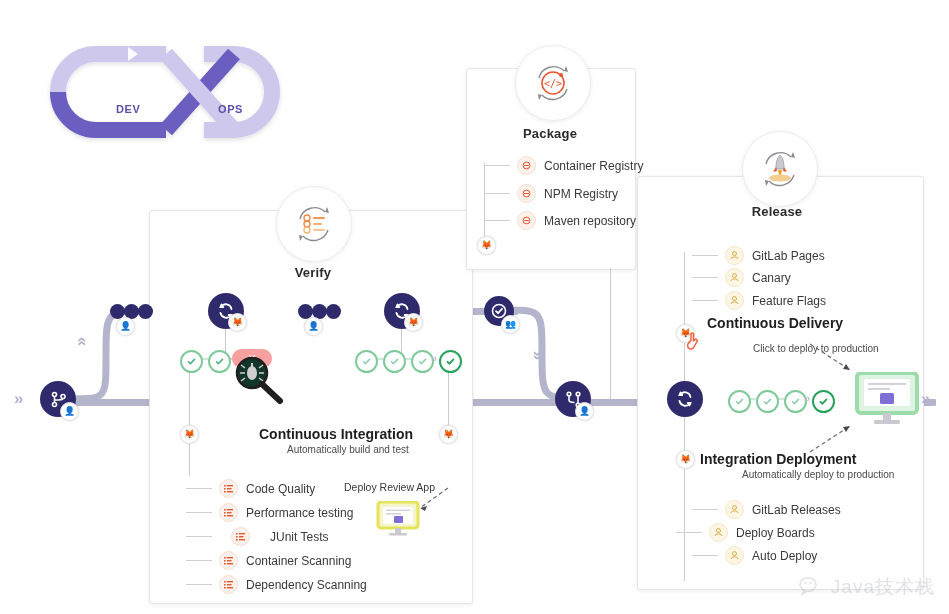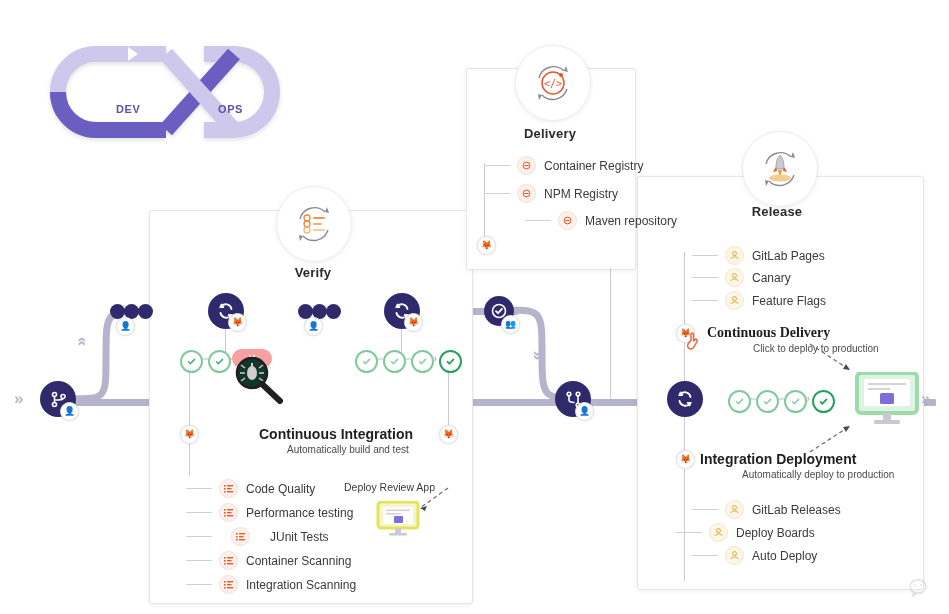--- a/index.html
+++ b/index.html
@@ -158,21 +158,21 @@
   <svg width="46" height="46" viewBox="0 0 46 46">
     <path d="M9 18 A15 15 0 0 1 34 11" fill="none" stroke="#8a8a92" stroke-width="1.4"></path>
     <path d="M34 11 l2 -5 l2 6 z" fill="#8a8a92"></path>
     <path d="M37 29 A15 15 0 0 1 12 35" fill="none" stroke="#8a8a92" stroke-width="1.4"></path>
     <path d="M12 35 l-3 5 l-1 -6 z" fill="#8a8a92"></path>
     <circle cx="23" cy="23" r="11" fill="none" stroke="#e8562d" stroke-width="1.5"></circle>
     <circle cx="31" cy="15" r="2" fill="#e8562d"></circle>
     <text x="23" y="27" font-size="10" fill="#e8562d" text-anchor="middle" font-family="DejaVu Sans Mono, monospace">&lt;/&gt;</text>
   </svg>
 </div>
-<div class="stage-title" style="left:493px;top:126px;width:114px;">Delivery</div>
+<div class="stage-title" style="left:493px;top:126px;width:114px;">Package</div>
 
 <div class="stage-icon" style="left:742px;top:131px;">
   <svg width="46" height="46" viewBox="0 0 46 46">
     <path d="M9 18 A15 15 0 0 1 34 11" fill="none" stroke="#8a8a92" stroke-width="1.4"></path>
     <path d="M34 11 l2 -5 l2 6 z" fill="#8a8a92"></path>
     <path d="M37 29 A15 15 0 0 1 12 35" fill="none" stroke="#8a8a92" stroke-width="1.4"></path>
     <path d="M12 35 l-3 5 l-1 -6 z" fill="#8a8a92"></path>
     <path d="M23 9 c4 4 4 10 4 14 l-8 0 c0 -4 0 -10 4 -14 z" fill="#c9c9cf" stroke="#9a9aa2" stroke-width=".8"></path>
     <path d="M19 21 l-3 5 l4 -1 z" fill="#e8562d"></path>
     <path d="M27 21 l3 5 l-4 -1 z" fill="#e8562d"></path>
@@ -405,21 +405,21 @@
         <g fill="#e8562d">
       <rect x="0" y="1" width="1.6" height="1.6"></rect>
           <rect x="3" y="1" width="6" height="1.4"></rect>
       <rect x="0" y="4" width="1.6" height="1.6"></rect>
           <rect x="3" y="4" width="4.5" height="1.4"></rect>
       <rect x="0" y="7" width="1.6" height="1.6"></rect>
           <rect x="3" y="7" width="6" height="1.4"></rect>
         </g>
       </svg>
   </span>
-  <span class="ltext">Integration Scanning</span>
+  <span class="ltext">Dependency Scanning</span>
 </div>
 
 <div class="abs" style="left:344px;top:481px;font-size:10.5px;color:#3a3a3a;z-index:7;">Deploy Review App</div>
 <div class="lbadge lbadge-y abs" style="left:435px;top:479px;">
   <svg width="9" height="9" viewBox="0 0 9 9">
       <circle cx="4.5" cy="2.6" r="2" fill="none" stroke="#e0a73c" stroke-width="1"></circle>
     <path d="M1 8 C1 5.3 8 5.3 8 8" fill="none" stroke="#e0a73c" stroke-width="1"></path>
     </svg>
 </div>
 <div class="mon" style="left:376px;top:501px;">
@@ -451,21 +451,21 @@
 <div class="lrow" style="left:484px;top:184px;">
   <span class="dash"></span>
   <span class="lbadge lbadge-o">
     <svg width="9" height="9" viewBox="0 0 9 9">
         <circle cx="4.5" cy="4.5" r="3.4" fill="none" stroke="#e8562d" stroke-width="1"></circle>
       <path d="M2.3 4.5 L6.7 4.5" stroke="#e8562d" stroke-width="1"></path>
       </svg>
   </span>
   <span class="ltext">NPM Registry</span>
 </div>
-<div class="lrow" style="left:484px;top:211px;margin-left:41px;">
+<div class="lrow" style="left:484px;top:211px;">
   <span class="dash"></span>
   <span class="lbadge lbadge-o">
     <svg width="9" height="9" viewBox="0 0 9 9">
         <circle cx="4.5" cy="4.5" r="3.4" fill="none" stroke="#e8562d" stroke-width="1"></circle>
       <path d="M2.3 4.5 L6.7 4.5" stroke="#e8562d" stroke-width="1"></path>
       </svg>
   </span>
   <span class="ltext">Maven repository</span>
 </div>
 <div class="vline" style="left:484px;top:163px;height:80px;"></div>
@@ -504,21 +504,21 @@
 </div>
 <div class="vline" style="left:684px;top:252px;height:329px;"></div>
 
 <div class="avatar" style="left:676px;top:324px;">🦊</div>
 <div class="cursor-hand" style="left:686px;top:331px;">
   <svg width="20" height="22" viewBox="0 0 20 22">
     <path d="M5 3 C5 1.5 7.5 1.5 7.5 3 L7.5 10 L9 8.5 C10 7.5 12 9 11 10.5 L8.5 15
              C7.5 17 6 18.5 4 18 C2 17.5 1 15 2 13 L5 9 z" fill="#ffffff" stroke="#f4603c" stroke-width="1.5" stroke-linejoin="round"></path>
   </svg>
 </div>
-<div class="sec-h" style="left:707px;top:325px;font-family:Liberation Serif, serif;">Continuous Delivery</div>
+<div class="sec-h" style="left:707px;top:315px;">Continuous Delivery</div>
 <div class="sec-s" style="left:753px;top:343px;text-align:right;">Click to deploy to production</div>
 
 <div class="avatar" style="left:676px;top:450px;">🦊</div>
 <div class="sec-h" style="left:700px;top:451px;">Integration Deployment</div>
 <div class="sec-s" style="left:742px;top:469px;">Automatically deploy to production</div>
 
 <div class="lrow" style="left:692px;top:500px;justify-content:center;">
   <span class="dash"></span>
   <span class="lbadge lbadge-y">
     <svg width="9" height="9" viewBox="0 0 9 9">
@@ -569,13 +569,14 @@
   <path d="M44 6 l-7 1 l3 5 z" fill="#4a4a52"></path>
 </svg>
 
 <div id="watermark">
   <svg width="26" height="22" viewBox="0 0 26 22">
     <ellipse cx="9" cy="8.5" rx="8" ry="6.8" fill="none" stroke="#9aa0a6" stroke-width="1.6"></ellipse>
     <path d="M5 14 L3.5 18 L7.5 15.5" fill="none" stroke="#9aa0a6" stroke-width="1.6"></path>
     <circle cx="6.3" cy="7" r="1.1" fill="#9aa0a6"></circle>
     <circle cx="11.7" cy="7" r="1.1" fill="#9aa0a6"></circle>
   </svg>
+  <span class="wm-txt">Java技术栈</span>
 </div>
 
 </body></html>

